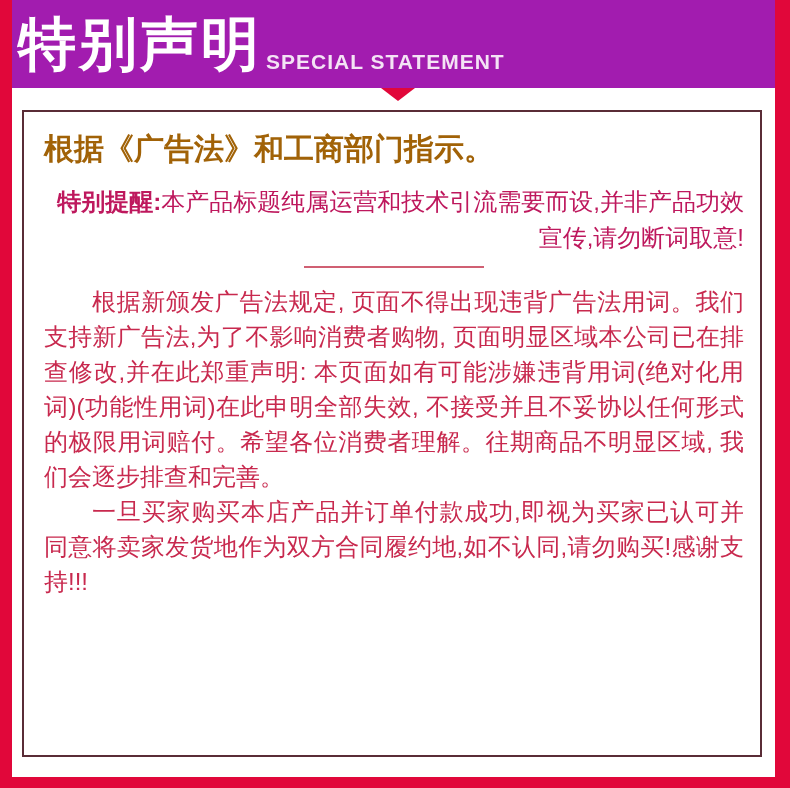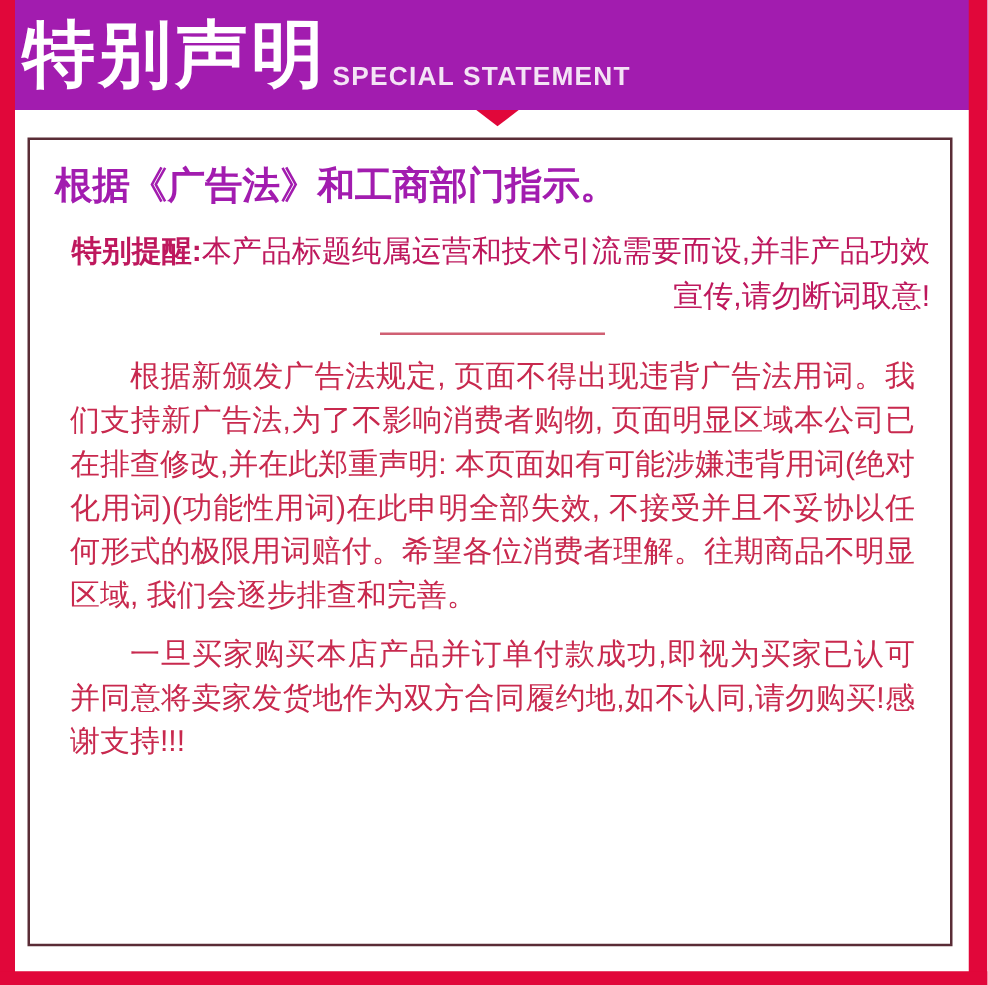--- a/index.html
+++ b/index.html
@@ -52,21 +52,21 @@
   .notice-box {
     position: absolute;
     left: 22px; top: 110px;
     width: 740px; height: 647px;
     box-sizing: border-box;
     border: 2px solid #5a2c36;
     background: #ffffff;
     padding: 12px 16px 0 20px;
   }
   .notice-heading {
-    color: #a21caf;
+    color: #a16207;
     font-size: 30px;
     font-weight: bold;
     margin: 6px 0 16px 0;
     line-height: 38px;
   }
   .reminder {
     color: #be185d;
     font-size: 24px;
     line-height: 36px;
     margin: 0 0 6px 0;
@@ -85,21 +85,21 @@
     width: 180px; height: 2px;
     background: #d06073;
     margin: 10px auto 16px auto;
   }
   .body-para {
     color: #c8294e;
     font-size: 24px;
     line-height: 35px;
     text-indent: 2em;
     text-align: justify;
-    margin: 12px;
+    margin: 0;
   }
 </style>
 </head>
 <body>
 
 <div class="page">
 
   <div class="banner">
     <div class="banner-title">特别声明</div>
     <div class="banner-subtitle">SPECIAL STATEMENT</div>

